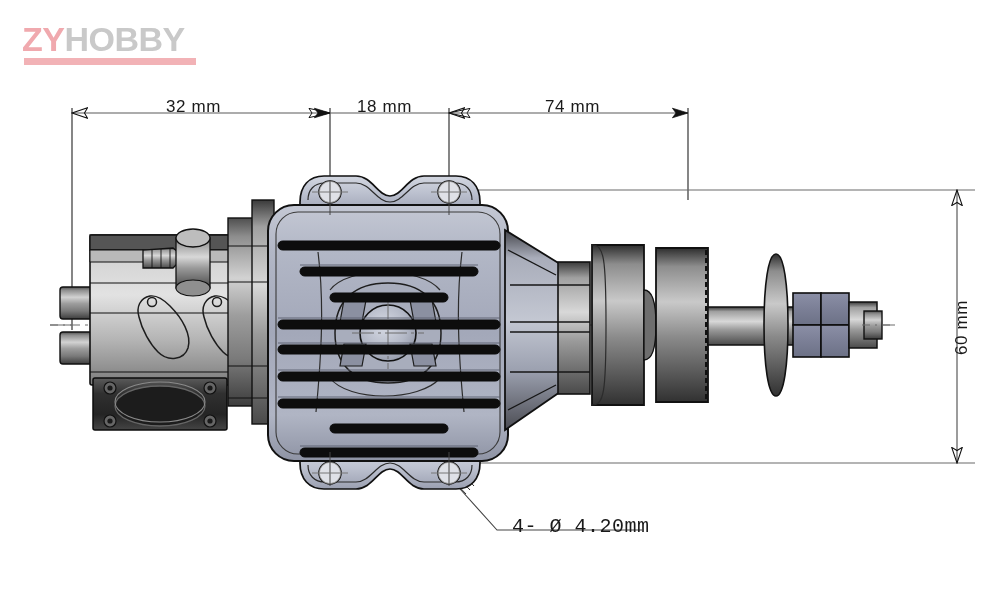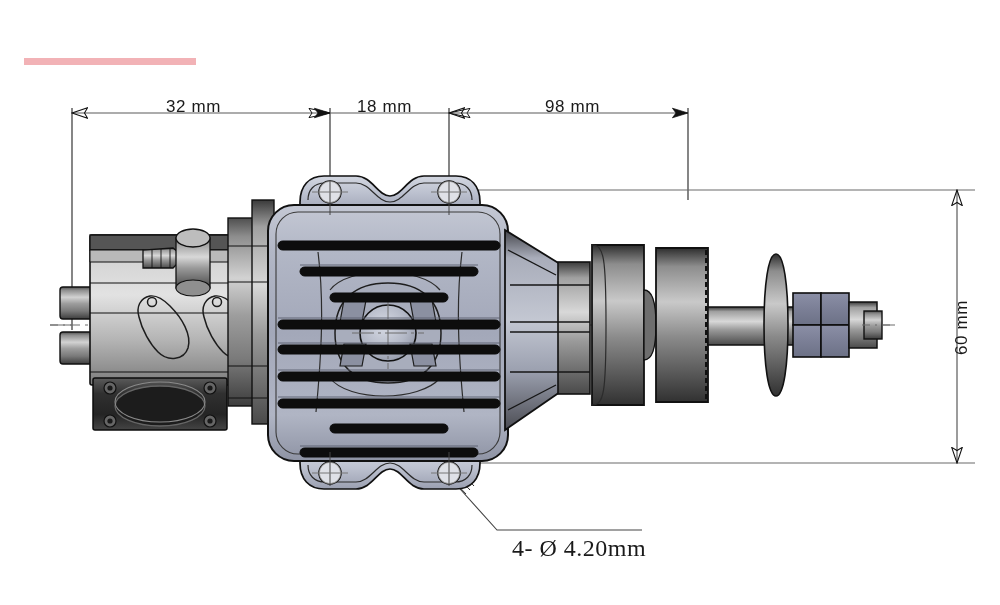--- a/index.html
+++ b/index.html
@@ -62,35 +62,37 @@
     letter-spacing: 0.6px;
     white-space: nowrap;
     user-select: none;
   }
   .dim-text.vert {
     transform-origin: 0 0;
     transform: rotate(-90deg);
   }
   .callout-text {
     position: absolute;
-    font-family: Liberation Serif, serif;
-    font-size: 24px;
+    font-family: Liberation Mono, monospace;
+    font-size: 20px;
     color: #1a1a1a;
     letter-spacing: 0.5px;
     white-space: nowrap;
     user-select: none;
-    margin-top: 20px;
   }
 </style>
 </head>
 <body>
 
 <div id="page">
 
   <div id="logo">
+    <div class="logo-text">
+      <span class="zy">ZY</span><span class="hobby">HOBBY</span>
+    </div>
     <div class="logo-bar"></div>
   </div>
 
   <svg id="drawing" viewBox="0 0 1000 605">
 
     <defs>
 
       <linearGradient id="gBody" x1="0" y1="0" x2="0" y2="1">
         <stop offset="0%" stop-color="#c4c8d4"></stop>
         <stop offset="18%" stop-color="#b2b7c6"></stop>
@@ -408,19 +410,19 @@
         <line x1="312" y1="473" x2="348" y2="473" stroke="#777"></line>
         <line x1="431" y1="473" x2="467" y2="473" stroke="#777"></line>
       </g>
     </g>
   </svg>
 
   <div class="dim-text" style="left:166px; top:97px;">32 mm</div>
 
   <div class="dim-text" style="left:357px; top:97px;">18 mm</div>
 
-  <div class="dim-text" style="left:545px; top:97px;">98 mm</div>
+  <div class="dim-text" style="left:545px; top:97px;">74 mm</div>
 
   <div class="dim-text vert" style="left:952px; top:355px;">60 mm</div>
 
   <div class="callout-text" style="left:512px; top:515px;">4- Ø 4.20mm</div>
 
 </div>
 
 </body></html>

